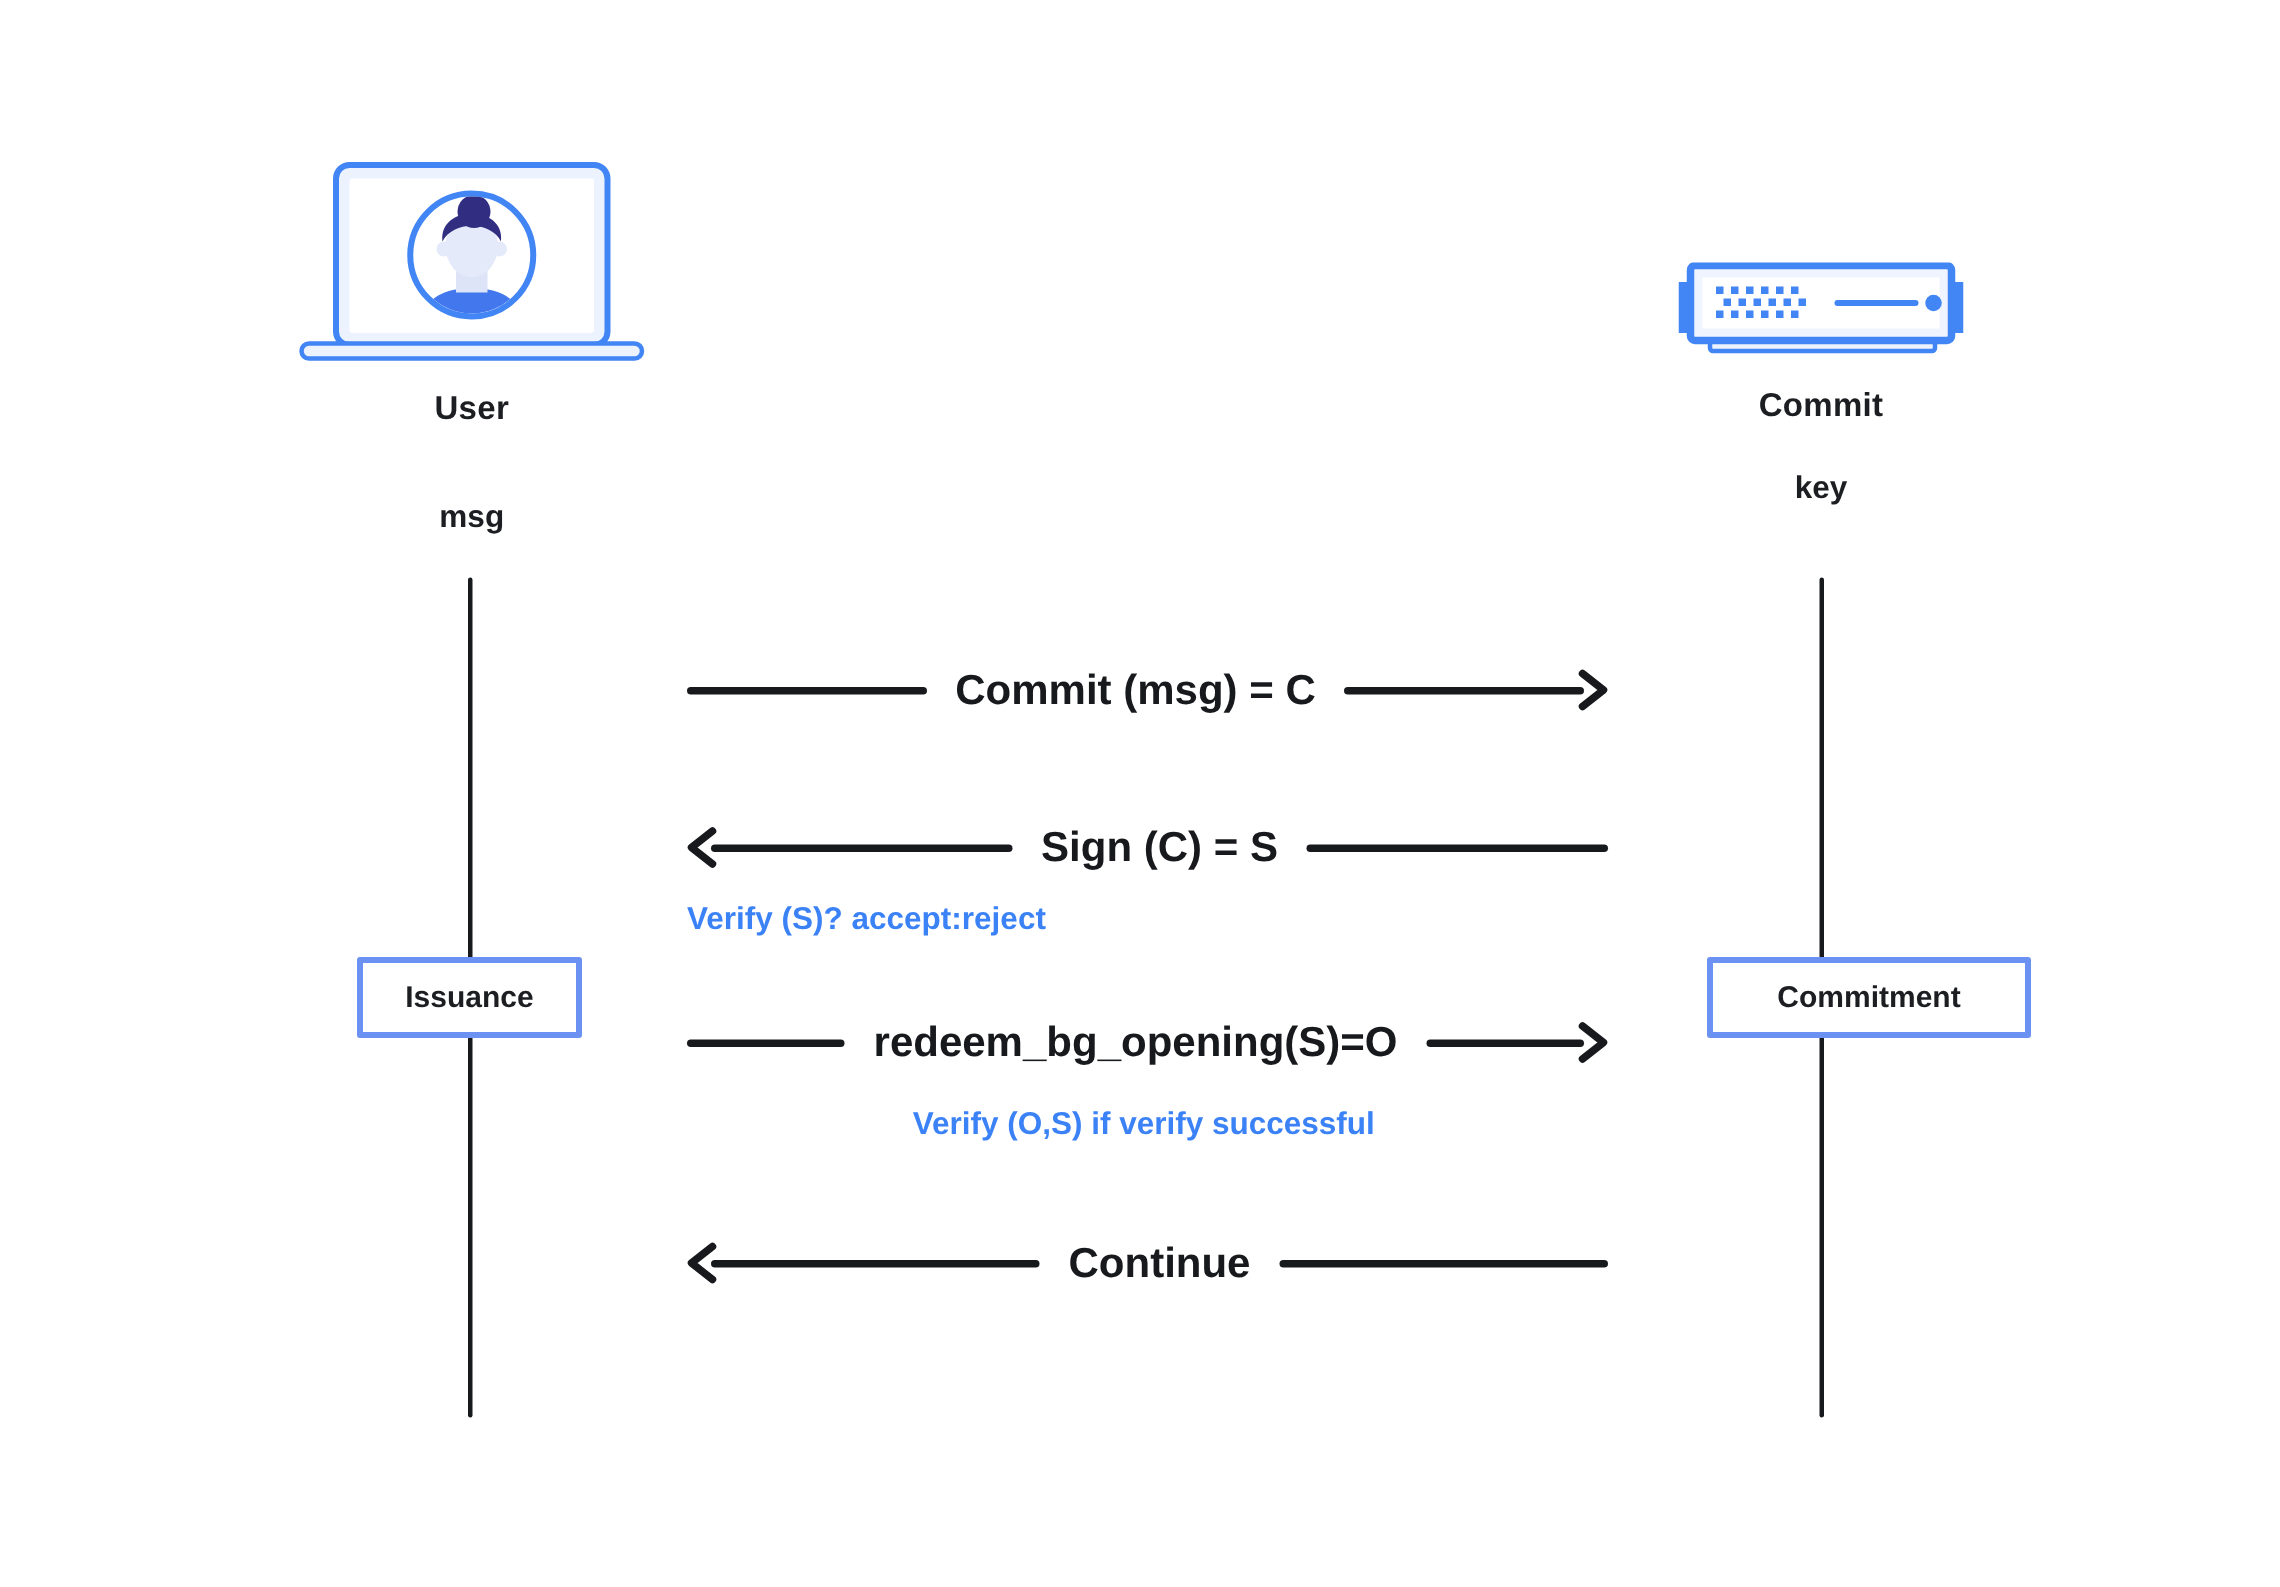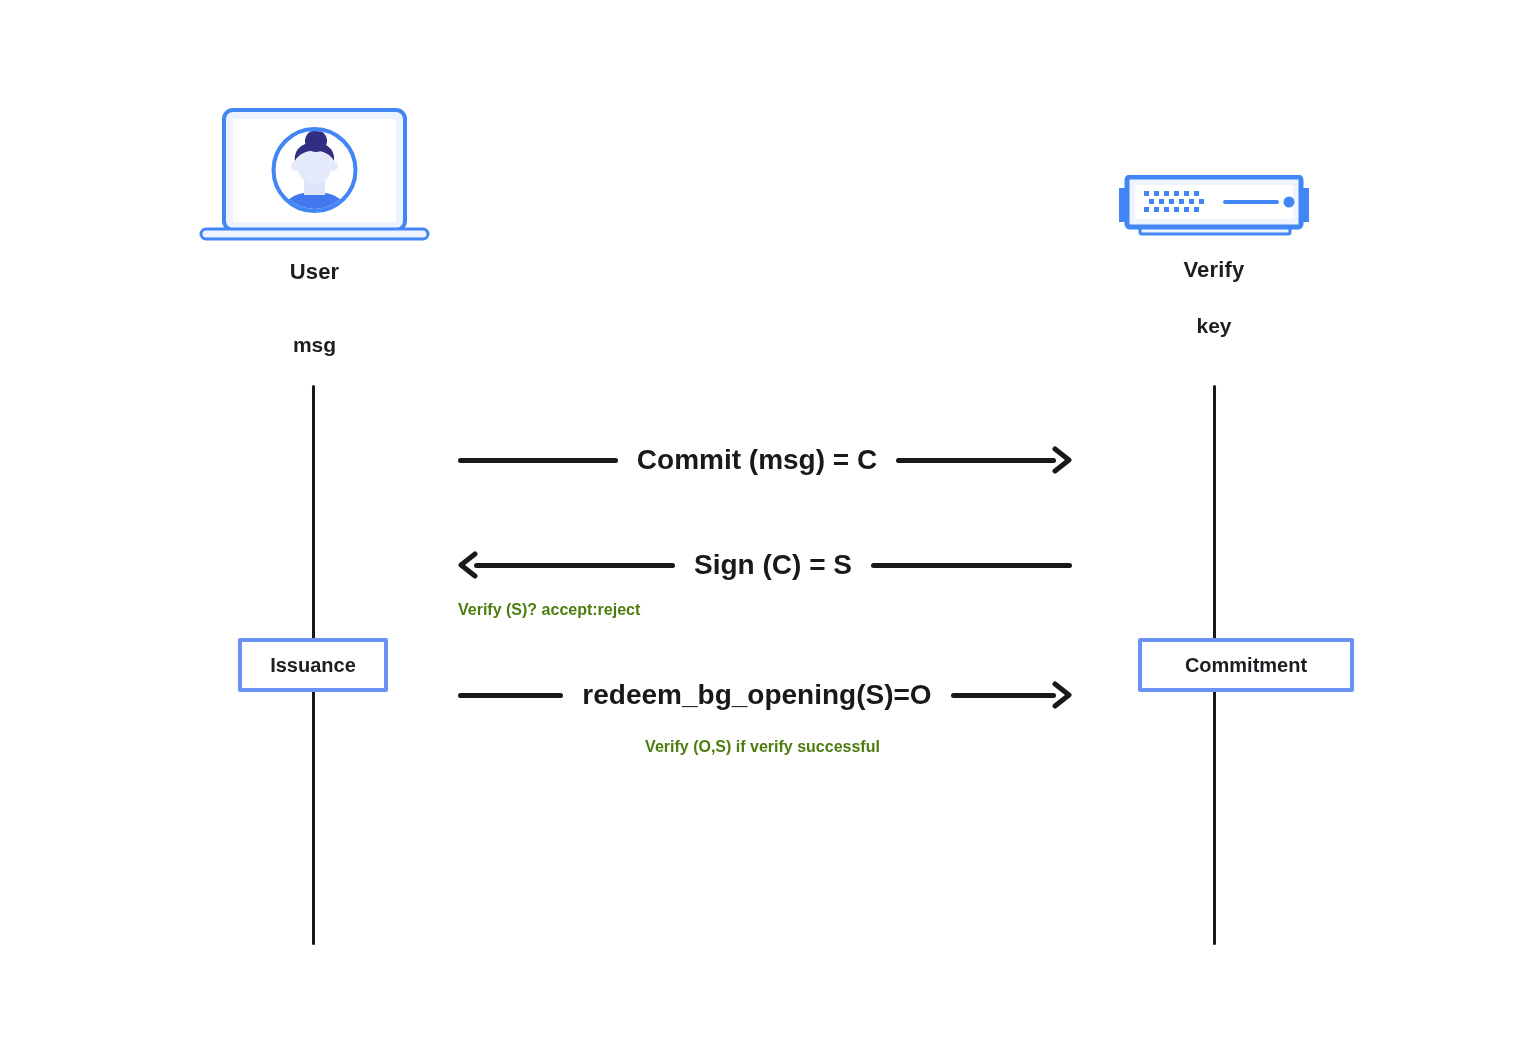--- a/index.html
+++ b/index.html
@@ -62,22 +62,22 @@
     color: #17191d;
     white-space: nowrap;
   }
   .chev { flex: 0 0 auto; display: block; }
   .chev-right { margin-left: -4px; }
   .chev-left  { margin-right: -4px; }
 
   .note {
     position: absolute;
     font-weight: 700;
-    font-size: 16px;
-    color: #4d7c0f;
+    font-size: 21px;
+    color: #3b82f6;
     white-space: nowrap;
     z-index: 2;
   }
 
   .phase-box {
     position: absolute;
     top: 638px;
     height: 54px;
     background: #ffffff;
     border: 4px solid #6b91f2;
@@ -160,21 +160,21 @@
           <rect x="55" y="32" width="5" height="5"></rect>
         <rect x="65" y="32" width="5" height="5"></rect>
           <rect x="75" y="32" width="5" height="5"></rect>
       </g>
 
       <line x1="106" y1="27" x2="158" y2="27" stroke="#4285f4" stroke-width="4" stroke-linecap="round"></line>
       <circle cx="170" cy="27" r="5.5" fill="#4285f4"></circle>
     </svg>
   </div>
 
-  <div class="actor-label" style="left:1119px; top:257px; width:190px;">Verify</div>
+  <div class="actor-label" style="left:1119px; top:257px; width:190px;">Commit</div>
   <div class="actor-sublabel" style="left:1119px; top:314px; width:190px;">key</div>
 
   <div class="lifeline" style="left:312px;"></div>
   <div class="lifeline" style="left:1213px;"></div>
 
   <div class="msg-row" style="top:440px;">
     <div class="msg-seg"></div>
     <span class="msg-label">Commit (msg) = C</span>
     <div class="msg-seg"></div>
     <svg class="chev chev-right" width="20" height="30" viewBox="0 0 20 30">
@@ -204,14 +204,22 @@
     <div class="msg-seg"></div>
     <span class="msg-label">redeem_bg_opening(S)=O</span>
     <div class="msg-seg"></div>
     <svg class="chev chev-right" width="20" height="30" viewBox="0 0 20 30">
       <path d="M3 4 L17 15 L3 26" fill="none" stroke="#17191d" stroke-width="5" stroke-linecap="round" stroke-linejoin="round"></path>
     </svg>
   </div>
 
   <div class="note" style="left:455px; top:738px; width:615px; text-align:center;">Verify (O,S) if verify successful</div>
 
+  <div class="msg-row" style="top:822px;">
+    <svg class="chev chev-left" width="20" height="30" viewBox="0 0 20 30">
+      <path d="M17 4 L3 15 L17 26" fill="none" stroke="#17191d" stroke-width="5" stroke-linecap="round" stroke-linejoin="round"></path>
+    </svg>
+    <div class="msg-seg"></div>
+    <span class="msg-label">Continue</span>
+    <div class="msg-seg"></div>
+  </div>
 
 </div>
 
 </body></html>

